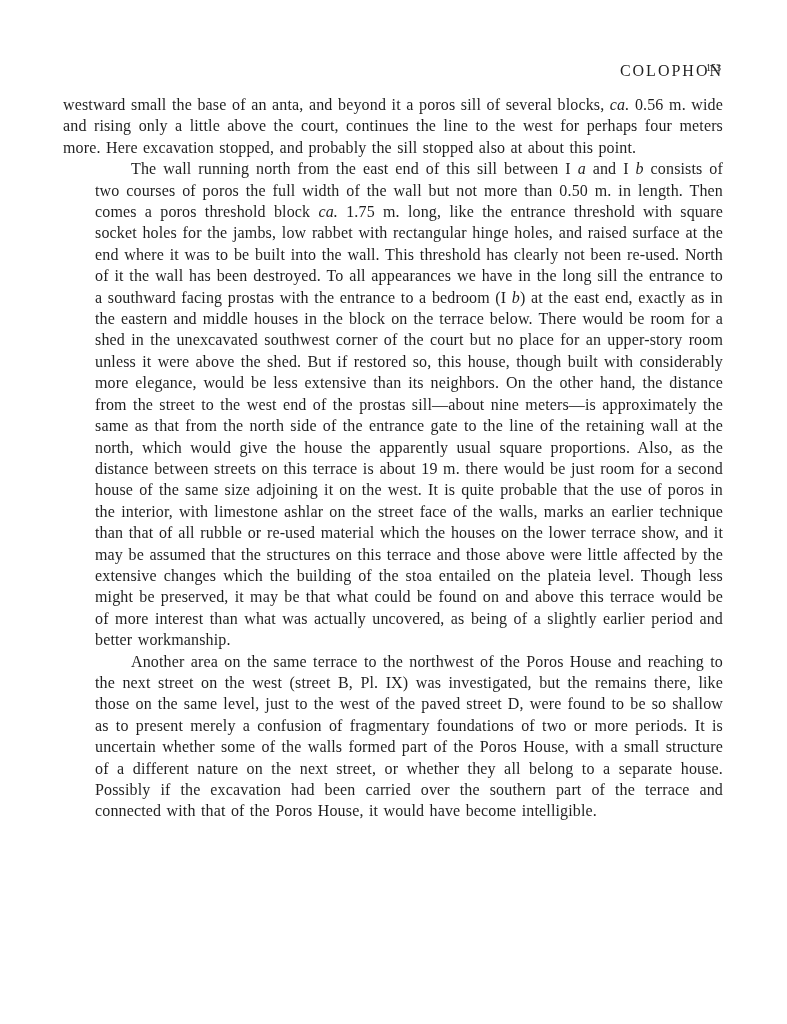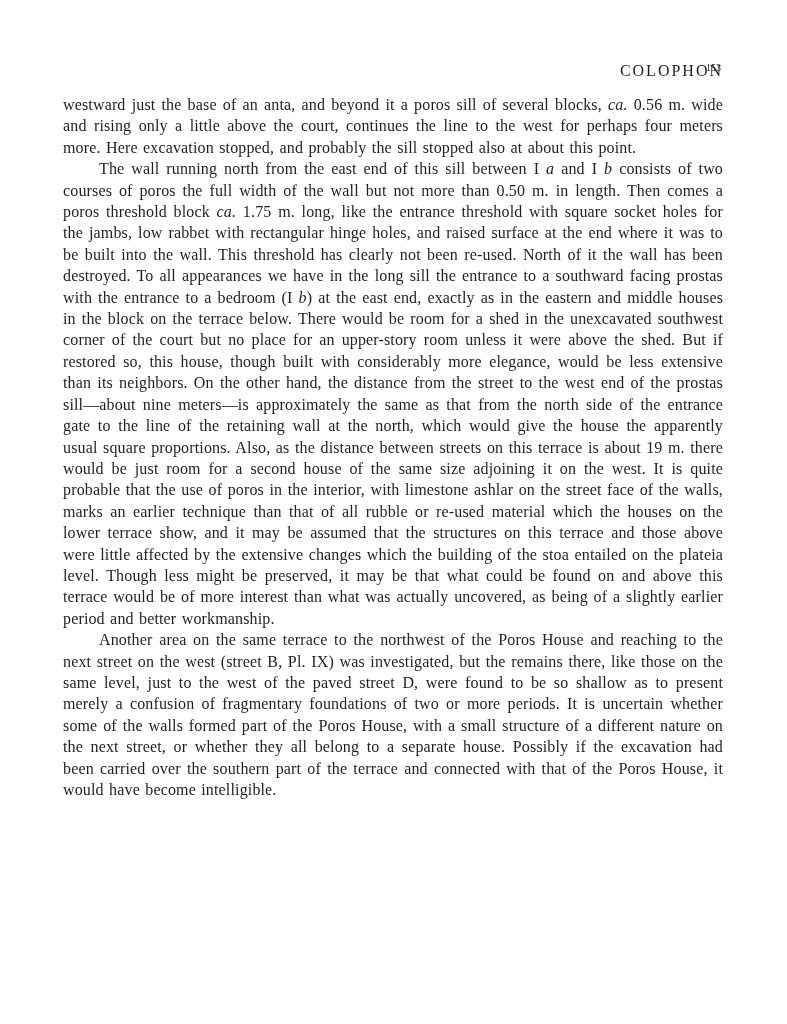--- a/index.html
+++ b/index.html
@@ -48,30 +48,31 @@
     line-height: 21.4px;
     text-align: justify;
     letter-spacing: 0.15px;
   }
   p.para {
     margin: 0;
     word-spacing: 1.2px;
   }
   p.para.indent {
     text-indent: 36px;
+    margin-left: 32px;
   }
   em {
   }
 </style>
 </head>
 <body>
 
 <div class="page">
   <div class="running-head">
     <div class="head-title">COLOPHON</div>
     <div class="head-page">153</div>
   </div>
   <div class="page-body">
-      <p class="para"><span>westward just the base of an anta, and beyond it a poros sill of several blocks, </span><em>ca.</em><span> 0.56 m. wide and rising only a little above the court, continues the line to the west for perhaps four meters more. Here excavation stopped, and probably the sill stopped also at about this point.</span></p>
+      <p class="para"><span>westward small the base of an anta, and beyond it a poros sill of several blocks, </span><em>ca.</em><span> 0.56 m. wide and rising only a little above the court, continues the line to the west for perhaps four meters more. Here excavation stopped, and probably the sill stopped also at about this point.</span></p>
       <p class="para indent"><span>The wall running north from the east end of this sill between I </span><em>a</em><span> and I </span><em>b</em><span> consists of two courses of poros the full width of the wall but not more than 0.50 m. in length. Then comes a poros threshold block </span><em>ca.</em><span> 1.75 m. long, like the entrance threshold with square socket holes for the jambs, low rabbet with rectangular hinge holes, and raised surface at the end where it was to be built into the wall. This threshold has clearly not been re-used. North of it the wall has been destroyed. To all appearances we have in the long sill the entrance to a southward facing prostas with the entrance to a bedroom (I </span><em>b</em><span>) at the east end, exactly as in the eastern and middle houses in the block on the terrace below. There would be room for a shed in the unexcavated southwest corner of the court but no place for an upper-story room unless it were above the shed. But if restored so, this house, though built with considerably more elegance, would be less extensive than its neighbors. On the other hand, the distance from the street to the west end of the prostas sill—about nine meters—is approximately the same as that from the north side of the entrance gate to the line of the retaining wall at the north, which would give the house the apparently usual square proportions. Also, as the distance between streets on this terrace is about 19 m. there would be just room for a second house of the same size adjoining it on the west. It is quite probable that the use of poros in the interior, with limestone ashlar on the street face of the walls, marks an earlier technique than that of all rubble or re-used material which the houses on the lower terrace show, and it may be assumed that the structures on this terrace and those above were little affected by the extensive changes which the building of the stoa entailed on the plateia level. Though less might be preserved, it may be that what could be found on and above this terrace would be of more interest than what was actually uncovered, as being of a slightly earlier period and better workmanship.</span></p>
       <p class="para indent"><span>Another area on the same terrace to the northwest of the Poros House and reaching to the next street on the west (street B, Pl. IX) was investigated, but the remains there, like those on the same level, just to the west of the paved street D, were found to be so shallow as to present merely a confusion of fragmentary foundations of two or more periods. It is uncertain whether some of the walls formed part of the Poros House, with a small structure of a different nature on the next street, or whether they all belong to a separate house. Possibly if the excavation had been carried over the southern part of the terrace and connected with that of the Poros House, it would have become intelligible.</span></p>
     </div>
 </div>
 
 </body></html>

